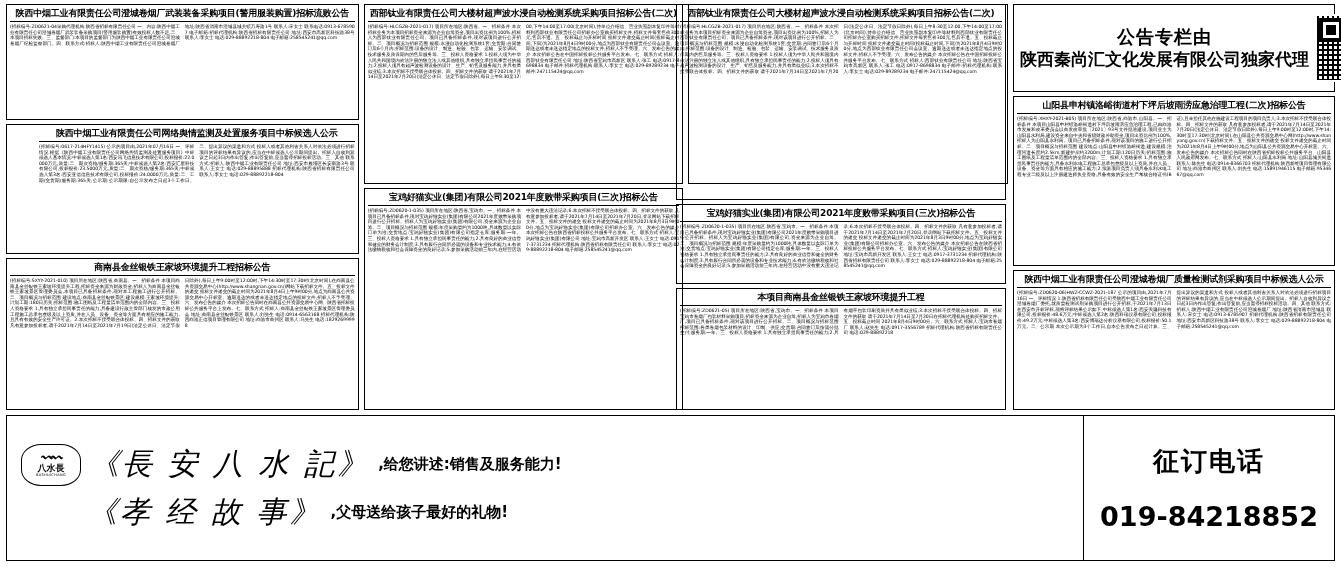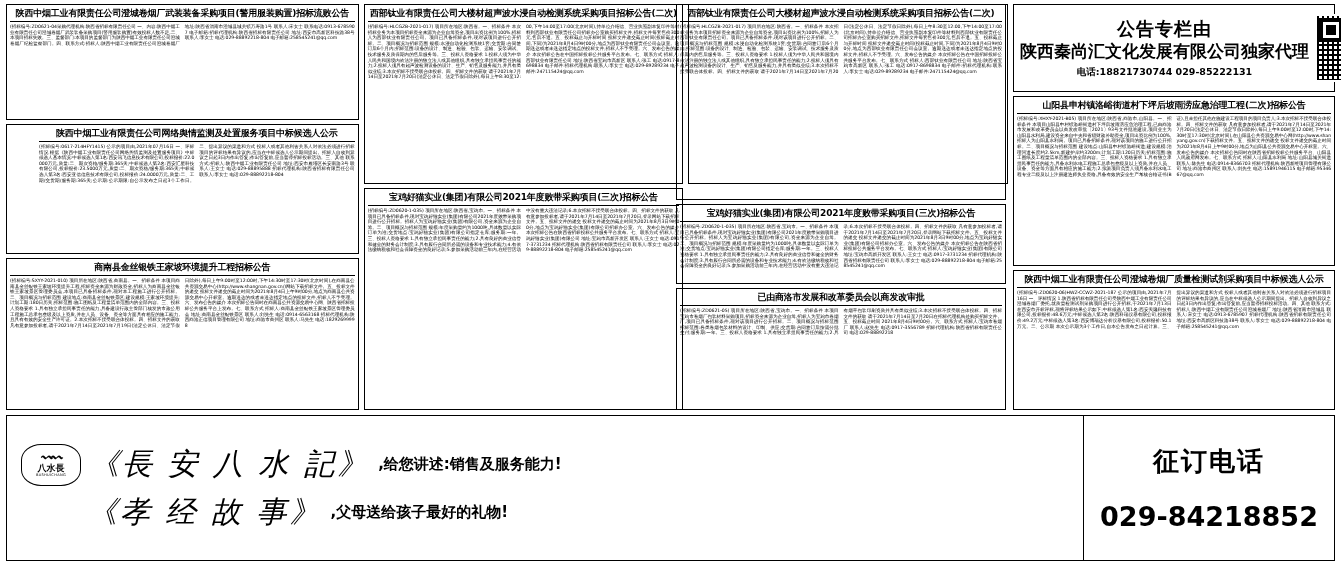--- a/index.html
+++ b/index.html
@@ -243,21 +243,20 @@
         <div class="notice-title" style="visibility:hidden;height:0;padding:0;border:0;margin:0;">西部钛业有限责任公司大楼材超声波水浸自动检测系统采购项目招标公告(二次)</div>
         <div class="notice-body two-col" style="visibility:hidden;">(招标编号:ZD0620-1-035) 项目所在地区:陕西省,宝鸡市。一、招标条件 本项目已具备招标条件,现对宝鸡好猫实业(集团)有限公司2021年度败带采购项目进行公开招标。招标人为宝鸡好猫实业(集团)有限公司,资金来源为企业自筹。二、项目概况与招标范围 规模:年度采购量约为1000吨,具体数量以实际订单为准;交货地点:宝鸡好猫实业(集团)有限公司指定仓库;服务期:一年。三、投标人资格要求 1.具有独立承担民事责任的能力;2.具有良好的商业信誉和健全的财务会计制度;3.具有履行合同所必需的设备和专业技术能力;4.有依法缴纳税收和社会保障资金的良好记录;5.参加采购活动前三年内,在经营活动中没有重大违法记录;6.本次招标不接受联合体投标。四、招标文件的获取 凡有意参加投标者,请于2021年7月14日至2021年7月20日,登录网站下载招标文件。五、投标文件的递交 投标文件递交的截止时间为2021年8月3日9时00分,地点为宝鸡好猫实业(集团)有限公司招标办公室。六、发布公告的媒介 本次招标公告在陕西省招标投标公共服务平台发布。七、联系方式 招标人:宝鸡好猫实业(集团)有限公司 地址:宝鸡市高新开发区 联系人:王女士 电话:0917-3731234 招标代理机构:陕西省招标有限责任公司 联系人:李女士 电话:029-88892218-804 电子邮箱:258545241@qq.com</div>
       </div>
     </div>
 
     <div class="col col-4">
       <div class="brand-block">
         <div class="brand-text">
           <div class="brand-line1">公告专栏由</div>
           <div class="brand-line2">陕西秦尚汇文化发展有限公司独家代理</div>
-          <div class="brand-phone">电话:18821730744  029-85222131</div>
         </div>
         <div class="qr"></div>
       </div>
       <div class="notice" style="flex:0 0 170px;">
         <div class="notice-title">山阳县申村镇洛峪街道村下坪后坡雨涝应急治理工程(二次)招标公告</div>
         <div class="notice-body two-col">(招标编号:XHXY-2021-B05) 项目所在地区:陕西省,商洛市,山阳县。一、招标条件 本项目山阳县申村镇洛峪街道村下坪后坡雨涝应急治理工程,已由商洛市发展和改革委员会以商发改审批〔2021〕93号文件批准建设,项目业主为山阳县水利局,建设资金来自中央和省级财政补助资金,项目出资比例为100%,招标人为山阳县水利局。项目已具备招标条件,现对该项目的施工进行公开招标。二、项目概况与招标范围 建设地点:山阳县申村镇洛峪街道;建设规模:治理河道长度约2.5km,新建护岸约3200m;计划工期:120日历天;招标范围:施工图纸及工程量清单范围内的全部内容。三、投标人资格要求 1.具有独立承担民事责任的能力,具备水利水电工程施工总承包叁级及以上资质,并在人员、设备、资金等方面具有相应的施工能力;2.拟派项目负责人须具备水利水电工程专业二级及以上注册建造师执业资格,具备有效的安全生产考核合格证书(B证),且未担任其他在施建设工程项目的项目负责人;3.本次招标不接受联合体投标。四、招标文件的获取 凡有意参加投标者,请于2021年7月14日至2021年7月20日(法定公休日、法定节假日除外),每日上午9:00时至12:00时,下午14:30时至17:30时(北京时间),在山阳县公共资源交易中心网(http://www.shanyang.gov.cn)下载招标文件。五、投标文件的递交 投标文件递交的截止时间为2021年8月4日上午9时00分,地点为山阳县公共资源交易中心开标室。六、发布公告的媒介 本次招标公告同时在陕西省招标投标公共服务平台、山阳县人民政府网发布。七、联系方式 招标人:山阳县水利局 地址:山阳县城关街道 联系人:陈先生 电话:0914-8366703 招标代理机构:陕西新维项目管理有限公司 地址:商洛市商州区 联系人:刘先生 电话:15891946115 电子邮箱:9534667@qq.com</div>
       </div>
       <div class="notice" style="flex:1 1 auto;">
         <div class="notice-title">陕西中烟工业有限责任公司澄城卷烟厂质量检测试剂采购项目中标候选人公示</div>
         <div class="notice-body two-col">(招标编号:ZD0620-06)HWZ-CCWZ-2021-187 公示的项目由,2021年7月16日 一、评标情况 1.陕西省招标有限责任公司受陕西中烟工业有限责任公司澄城卷烟厂委托,就质量检测试剂采购项目进行公开招标,于2021年7月13日在西安市开标评标,现将评标结果公示如下:中标候选人第1名:西安天隆科技有限公司,投标报价:48.6万元;中标候选人第2名:陕西科瑞仪器有限公司,投标报价:49.2万元;中标候选人第3名:西安博瑞达分析仪器有限公司,投标报价:50.1万元。二、公示期 本次公示期为3个工作日,自本公告发布之日起计算。三、提出异议的渠道和方式 投标人或者其他利害关系人对依法必须进行招标项目的评标结果有异议的,应当在中标候选人公示期间提出。招标人自收到异议之日起3日内作出答复;作出答复前,应当暂停招标投标活动。四、其他 联系方式:招标人:陕西中烟工业有限责任公司澄城卷烟厂 地址:陕西省渭南市澄城县 联系人:宋女士 电话:0913-6785907 招标代理机构:陕西省招标有限责任公司 地址:西安市高新区科技路38号 联系人:李女士 电话:029-88892218-804 电子邮箱:258545241@qq.com</div>
@@ -269,21 +268,21 @@
   <div style="position:absolute; left:676px; top:4px; width:330px; height:406px; display:flex; flex-direction:column; gap:4px;">
     <div class="notice" style="flex:0 0 196px;">
       <div class="notice-title">西部钛业有限责任公司大楼材超声波水浸自动检测系统采购项目招标公告(二次)</div>
       <div class="notice-body two-col">(招标编号:HLCGZB-2021-017) 项目所在地区:陕西省。一、招标条件 本次招标业务为本项目招标资金来源为企业自筹资金,项目出资比例为100%,招标人为西部钛业有限责任公司。项目已具备招标条件,现对该项目进行公开招标。二、项目概况与招标范围 规模:水浸自动化检测系统1套;交货期:合同签订后6个月内;招标范围:设备的设计、制造、检验、包装、运输、安装调试、技术服务及质保期内的售后服务等。三、投标人资格要求 1.投标人须为中华人民共和国境内依法注册的独立法人或其他组织,具有独立承担民事责任的能力;2.投标人须具有超声波检测设备的设计、生产、销售及服务能力,并具有类似业绩;3.本次招标不接受联合体投标。四、招标文件的获取 请于2021年7月14日至2021年7月20日(法定公休日、法定节假日除外),每日上午8:30至12:00,下午14:00至17:00(北京时间),持单位介绍信、营业执照副本复印件等材料到西部钛业有限责任公司招标办公室购买招标文件,招标文件每套售价300元,售后不退。五、投标截止与开标时间 投标文件递交截止时间(投标截止时间,下同)为2021年8月4日9时00分,地点为西部钛业有限责任公司会议室。逾期送达或者未送达指定地点的投标文件,招标人不予受理。六、发布公告的媒介 本次招标公告在中国招标投标公共服务平台发布。七、联系方式 招标人:西部钛业有限责任公司 地址:陕西省宝鸡市高新区 联系人:张工 电话:0917-8698834 电子邮件:招标代理机构:联系人:李女士 电话:029-89289234 电子邮件:247115424@qq.com</div>
     </div>
     <div class="notice" style="flex:0 0 80px;">
       <div class="notice-title">宝鸡好猫实业(集团)有限公司2021年度败带采购项目(三次)招标公告</div>
       <div class="notice-body two-col">(招标编号:ZD0620-1-035) 项目所在地区:陕西省,宝鸡市。一、招标条件 本项目已具备招标条件,现对宝鸡好猫实业(集团)有限公司2021年度败带采购项目进行公开招标。招标人为宝鸡好猫实业(集团)有限公司,资金来源为企业自筹。二、项目概况与招标范围 规模:年度采购量约为1000吨,具体数量以实际订单为准;交货地点:宝鸡好猫实业(集团)有限公司指定仓库;服务期:一年。三、投标人资格要求 1.具有独立承担民事责任的能力;2.具有良好的商业信誉和健全的财务会计制度;3.具有履行合同所必需的设备和专业技术能力;4.有依法缴纳税收和社会保障资金的良好记录;5.参加采购活动前三年内,在经营活动中没有重大违法记录;6.本次招标不接受联合体投标。四、招标文件的获取 凡有意参加投标者,请于2021年7月14日至2021年7月20日,登录网站下载招标文件。五、投标文件的递交 投标文件递交的截止时间为2021年8月3日9时00分,地点为宝鸡好猫实业(集团)有限公司招标办公室。六、发布公告的媒介 本次招标公告在陕西省招标投标公共服务平台发布。七、联系方式 招标人:宝鸡好猫实业(集团)有限公司 地址:宝鸡市高新开发区 联系人:王女士 电话:0917-3731234 招标代理机构:陕西省招标有限责任公司 联系人:李女士 电话:029-88892218-804 电子邮箱:258545241@qq.com</div>
     </div>
     <div class="notice" style="flex:1 1 auto;">
-      <div class="notice-title">已由商洛市发展和改革委员会以商发改审批</div>
+      <div class="notice-title">本项目商南县金丝银铁王家坡环境提升工程</div>
       <div class="notice-body two-col">(招标编号:ZD0621-05) 项目所在地区:陕西省,宝鸡市。一、招标条件 本项目宝鸡市卷烟厂包装材料采购项目,招标资金来源为企业自筹,招标人为宝鸡市卷烟厂,项目已具备招标条件,现对该项目进行公开招标。二、项目概况与招标范围 招标范围:各类卷烟包装材料的设计、印制、供应;交货期:合同签订后按需分批交付;服务期:一年。三、投标人资格要求 1.具有独立承担民事责任的能力;2.具有烟草包装印刷资质并具有类似业绩;3.本次招标不接受联合体投标。四、招标文件的获取 请于2021年7月14日至7月20日在招标代理机构处购买招标文件。五、投标截止时间 2021年8月4日9时00分。六、联系方式 招标人:宝鸡市卷烟厂 联系人:赵先生 电话:0917-3556789 招标代理机构:陕西省招标有限责任公司 电话:029-88892218</div>
     </div>
   </div>
 
   <div class="ad">
     <div class="ad-left">
       <div class="ad-row">
         <div class="ad-logo">
           <div class="wave">〰〰</div>
           <div class="cn">八水長</div>
@@ -292,17 +291,17 @@
         <div class="ad-title">《長 安 八 水 記》</div>
         <div class="ad-sub">,给您讲述:销售及服务能力!</div>
       </div>
       <div class="ad-row" style="padding-left:66px;">
         <div class="ad-title">《孝 经 故 事》</div>
         <div class="ad-sub">,父母送给孩子最好的礼物!</div>
       </div>
     </div>
     <div class="ad-right">
       <div class="ad-right-label">征订电话</div>
-      <div class="ad-right-phone">029-84218852</div>
+      <div class="ad-right-phone">019-84218852</div>
     </div>
   </div>
 
 </div>
 
 </body></html>

